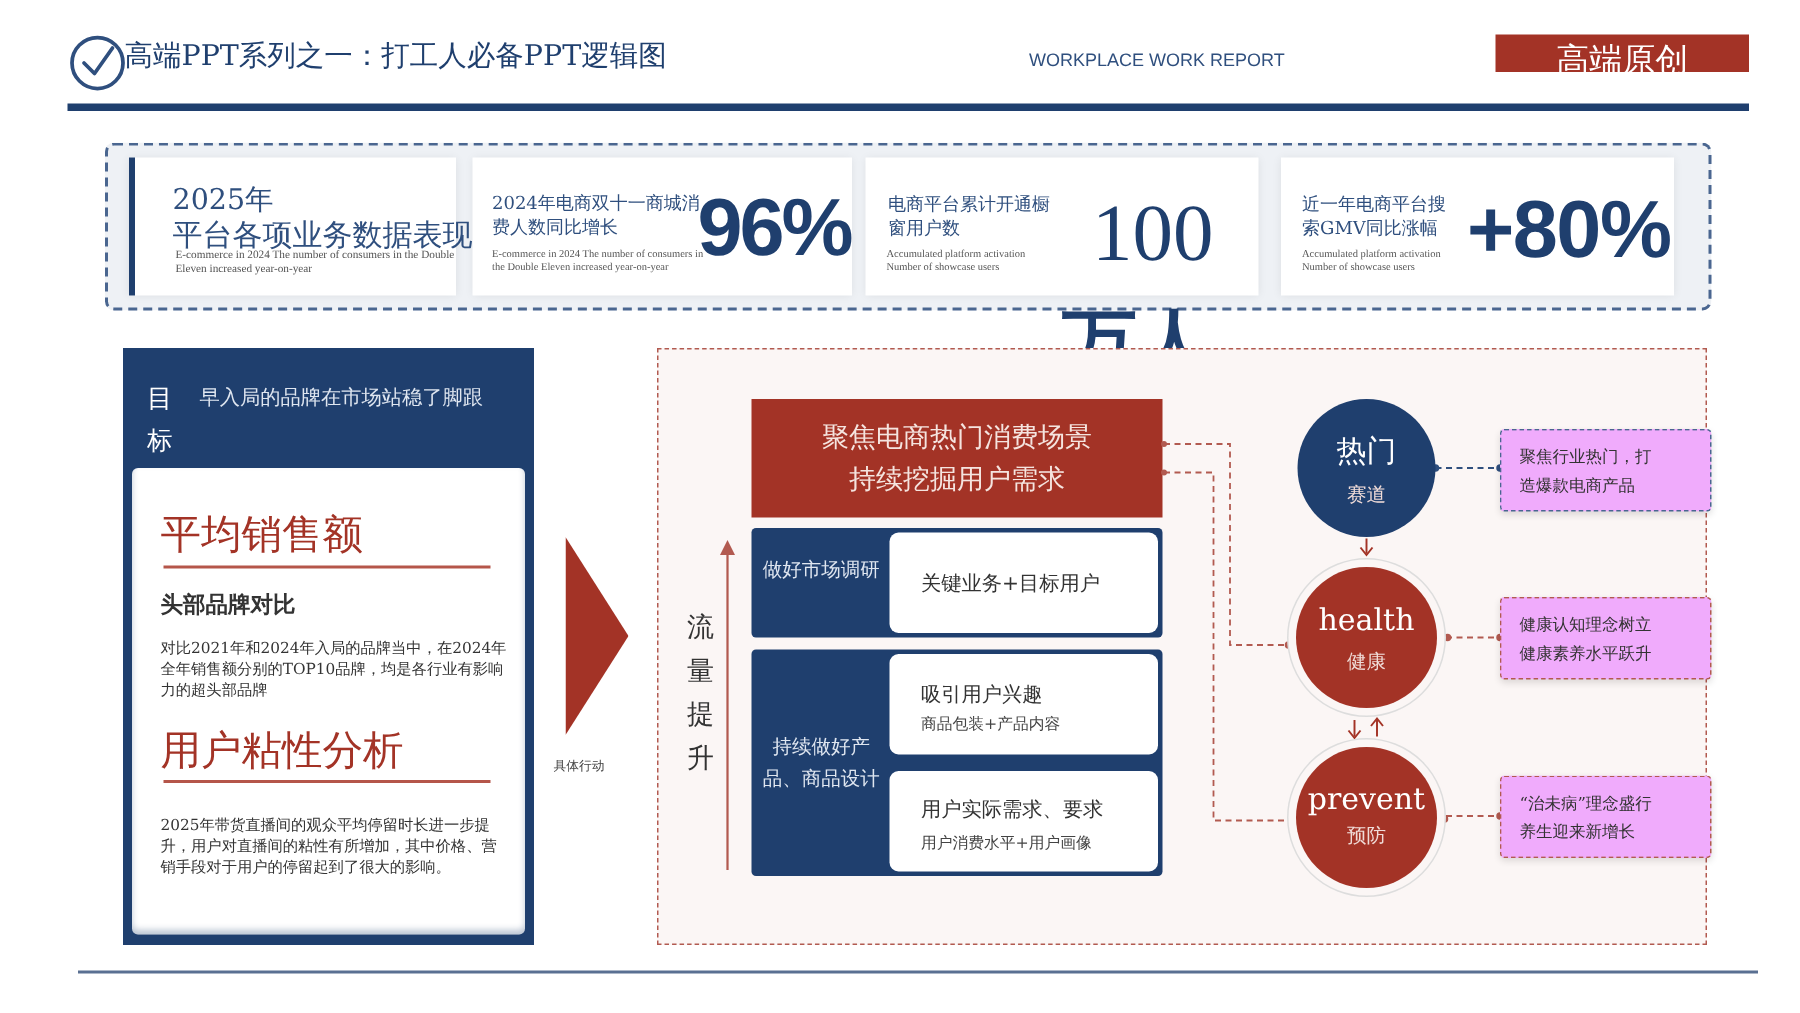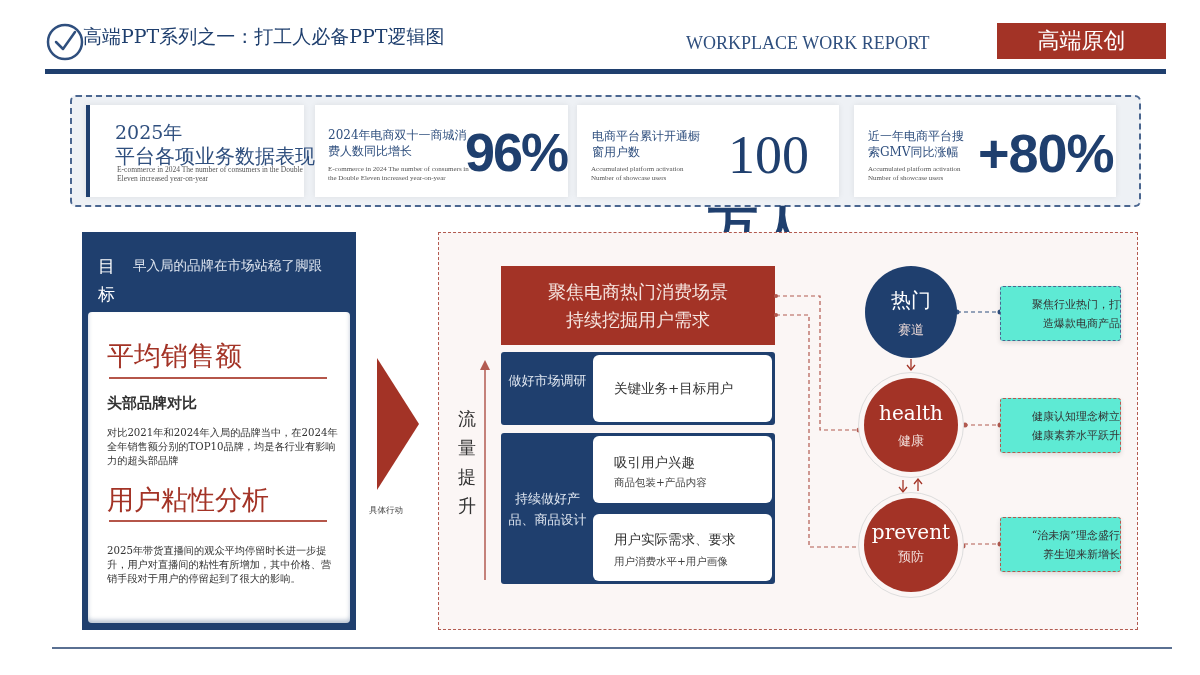--- a/index.html
+++ b/index.html
@@ -3,22 +3,22 @@
 <meta charset="utf-8">
 <style>
   * { box-sizing: border-box; margin: 0; padding: 0; }
   html, body { width: 1200px; height: 675px; background: #ffffff; overflow: hidden; }
   body { position: relative; font-family: "DejaVu Serif", "Liberation Serif", serif; color: #333; }
   .abs { position: absolute; }
 
   
   .check-icon { left: 45px; top: 22px; width: 40px; height: 40px; }
   .title { left: 83px; top: 24px; font-size: 19px; color: #1f3f6e; letter-spacing: 0px; white-space: nowrap; }
-  .subtitle { left: 686px; top: 33px; font-size: 18px; color: #2f4f7e; font-family: Liberation Serif, serif; white-space: nowrap; }
-  .badge { left: 997px; top: 23px; width: 169px; height: 36px; background: #a33326; color: #fff; font-size: 22px; text-align: center; line-height: 35px; }
+  .subtitle { left: 686px; top: 33px; font-size: 12px; color: #2f4f7e; font-family: Liberation Sans, sans-serif; white-space: nowrap; }
+  .badge { left: 997px; top: 23px; width: 169px; height: 25px; background: #a33326; color: #fff; font-size: 22px; text-align: center; line-height: 35px; }
   .header-rule { left: 45px; top: 69px; width: 1121px; height: 5px; background: #1f3f6e; }
 
   
   .stats-band { left: 70px; top: 95px; width: 1071px; height: 112px; border: 2px dashed #4a6690; border-radius: 6px; background: #eef1f5; }
   .stat-card { top: 105px; height: 92px; background: #fff; box-shadow: 0 0 6px rgba(0,0,0,0.08); }
   .card0 { left: 86px; width: 218px; border-left: 4px solid #1f3f6e; }
   .card1 { left: 315px; width: 253px; }
   .card2 { left: 577px; width: 262px; }
   .card3 { left: 854px; width: 262px; }
   .c0-year { left: 115px; top: 120px; font-size: 19px; color: #2f4f7e; }
@@ -90,21 +90,21 @@
   .c-inner { width: 100%; height: 100%; border-radius: 50%; background: #a33326; }
   .c-main { font-size: 20px; color: #fff; }
   .c-sub { font-size: 13px; color: #f0dcd8; }
   .hot-main { left: 865px; top: 287px; width: 92px; }
   .hot-sub { left: 865px; top: 321px; width: 92px; }
   .health-main { left: 858px; top: 401px; width: 106px; }
   .health-sub { left: 858px; top: 432px; width: 106px; }
   .prevent-main { left: 858px; top: 520px; width: 106px; }
   .prevent-sub { left: 858px; top: 548px; width: 106px; }
 
-  .note { width: 121px; height: 55px; background: #5eead4; border-radius: 3px; box-shadow: 0 2px 5px rgba(0,0,0,0.12); font-size: 11px; line-height: 19px; color: #333; padding: 8px 0 0 12px; white-space: nowrap; text-align: right; }
+  .note { width: 141px; height: 55px; background: #f0abfc; border-radius: 3px; box-shadow: 0 2px 5px rgba(0,0,0,0.12); font-size: 11px; line-height: 19px; color: #333; padding: 8px 0 0 12px; white-space: nowrap; }
   .n1 { left: 1000px; top: 286px; border: 1.5px dashed #4a6690; }
   .n2 { left: 1000px; top: 398px; border: 1.5px dashed #b25a50; }
   .n3 { left: 1000px; top: 517px; border: 1.5px dashed #b25a50; }
 
   .footer-rule { left: 52px; top: 647px; width: 1120px; height: 2px; background: #5a7092; }
 </style>
 </head>
 <body>
 
 <svg class="abs check-icon" viewBox="0 0 40 40">

